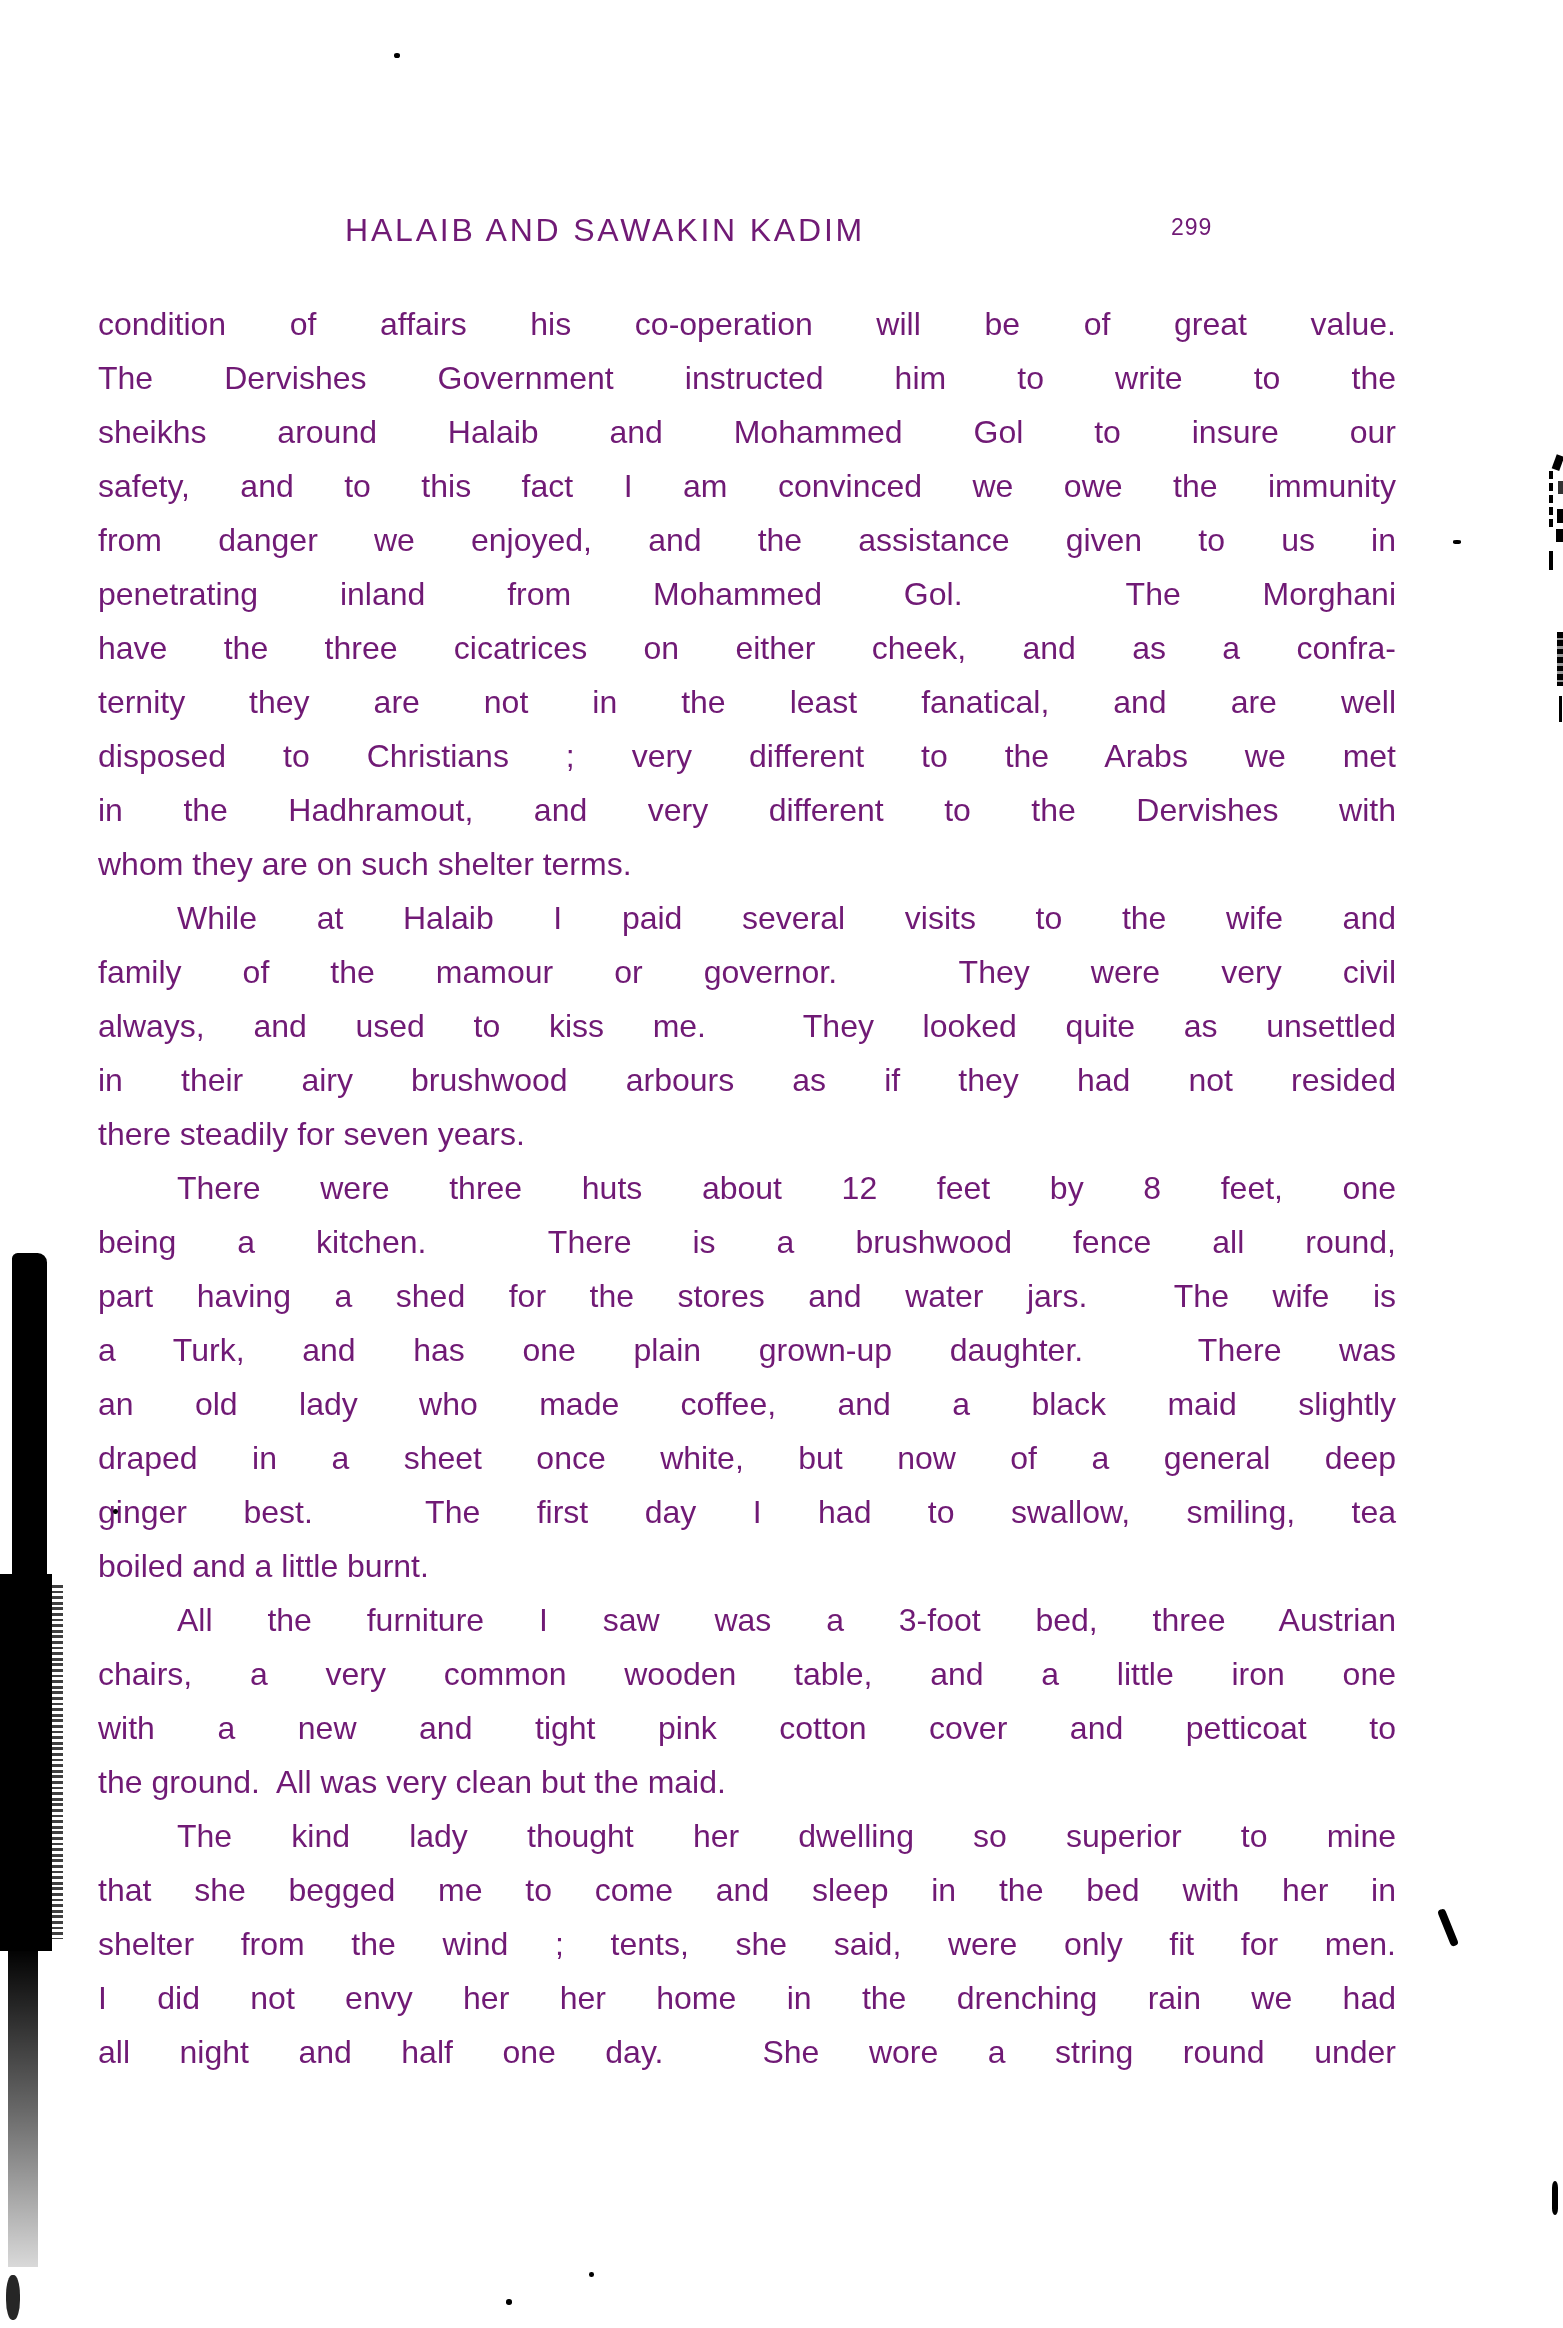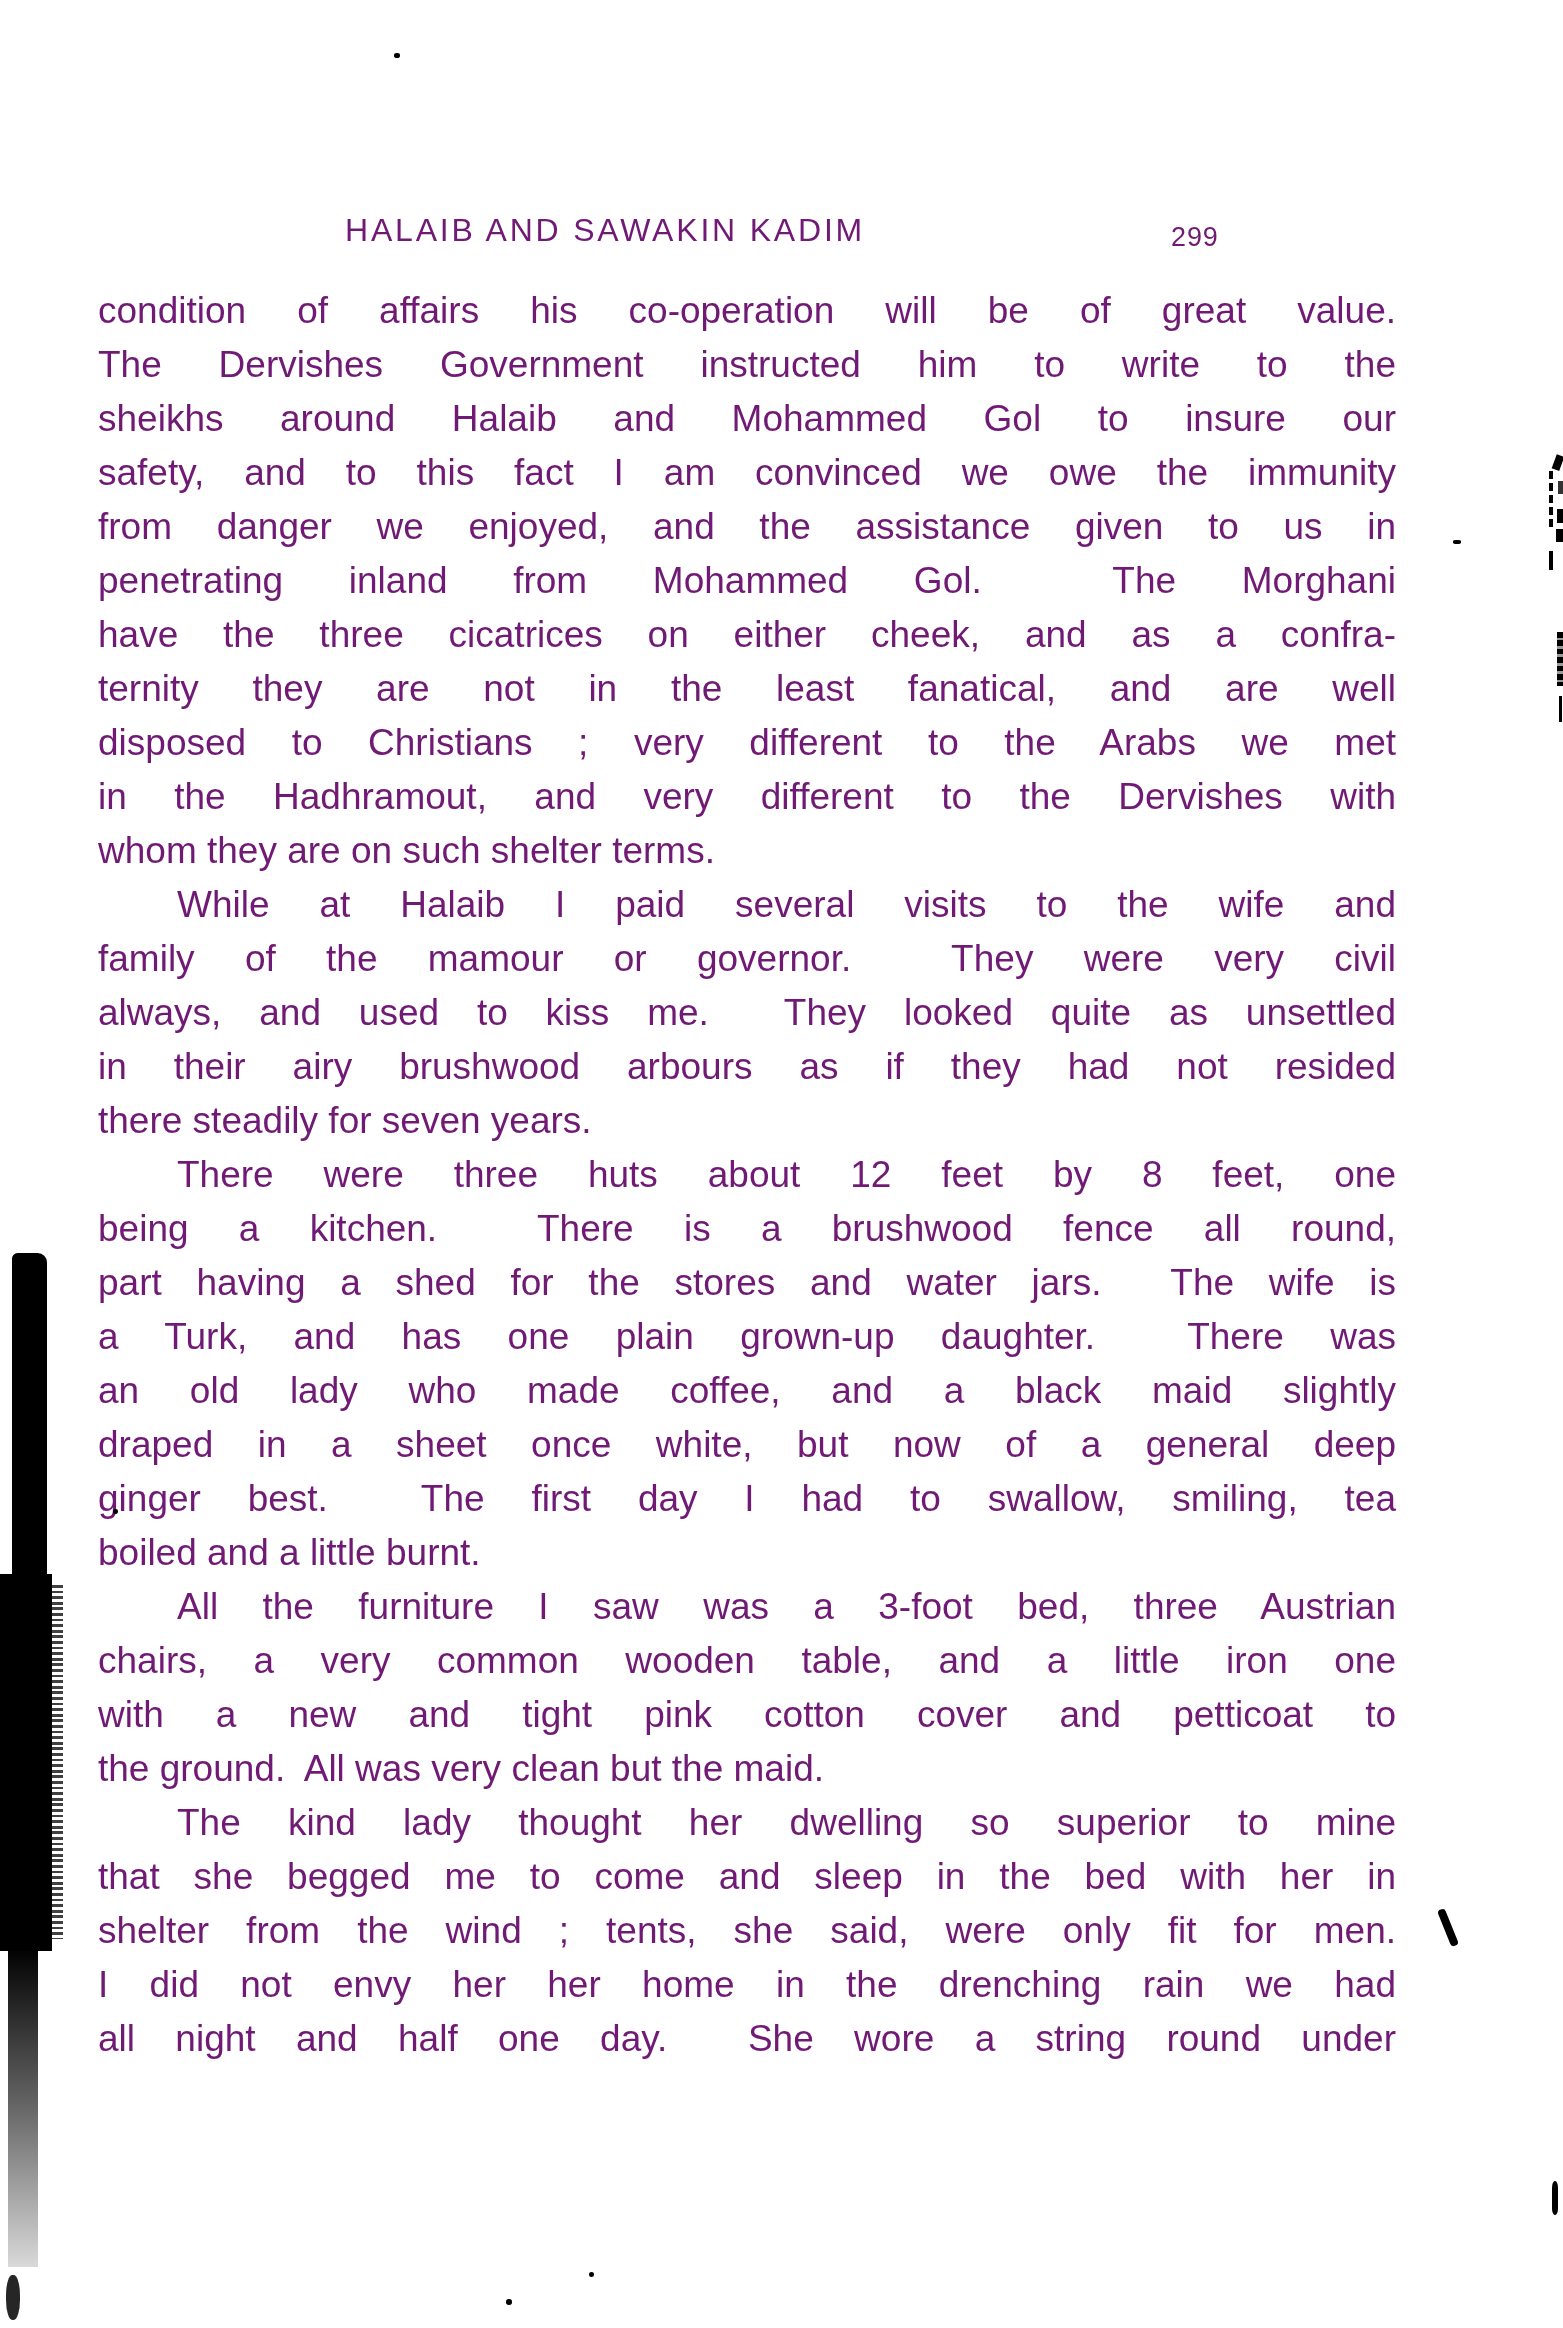--- a/index.html
+++ b/index.html
@@ -11,27 +11,27 @@
     overflow:hidden;
     font-family:Liberation Sans, sans-serif;
     color:#701a75;
   }
   
   .running-title{
     position:absolute;left:345px;top:212px;
     font-size:32px;letter-spacing:2.8px;white-space:nowrap;
   }
   .page-num{
-    position:absolute;left:1171px;top:222px;
-    font-size:27px;letter-spacing:0.9px;
+    position:absolute;left:1171px;top:214px;
+    font-size:23px;letter-spacing:0.9px;
   }
   
   .body-text{
-    position:absolute;left:98px;top:284px;width:1298px;
-    font-size:37px;line-height:54px;
+    position:absolute;left:98px;top:297px;width:1298px;
+    font-size:32px;line-height:54px;
   }
   .ln{height:54px;text-align:justify;text-align-last:justify;white-space:normal;}
   .ln.flush{text-align-last:left;}
   .ln.indent{text-indent:79px;}
   
   .art{position:absolute;background:#000;}
   .blot-top{left:12px;top:1253px;width:35px;height:328px;border-radius:5.6px 9.4px 1.9px 1.9px;}
   .blot-main{left:0px;top:1574px;width:52px;height:377px;}
   .blot-fuzz{left:51px;top:1585px;width:12px;height:354px;background:repeating-linear-gradient(180deg,#000 0 2.8px,transparent 2.8px 5.6px);opacity:.75;}
   .blot-tail{left:8.4px;top:1947px;width:30px;height:320px;

